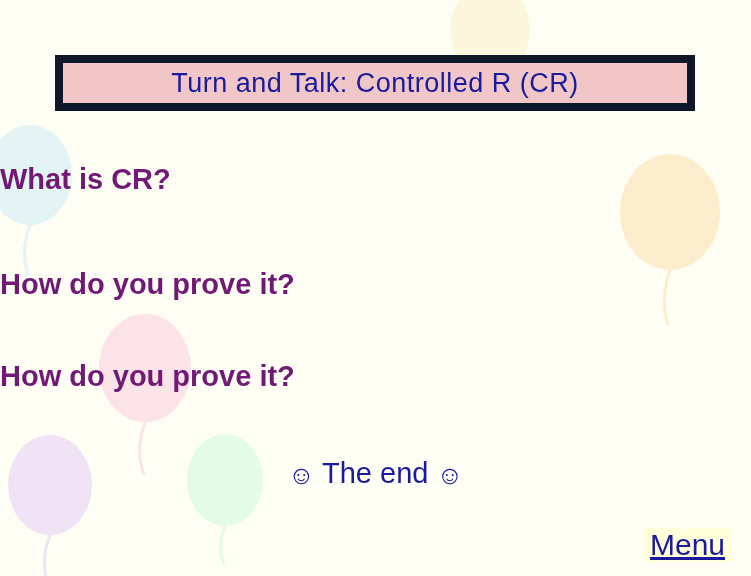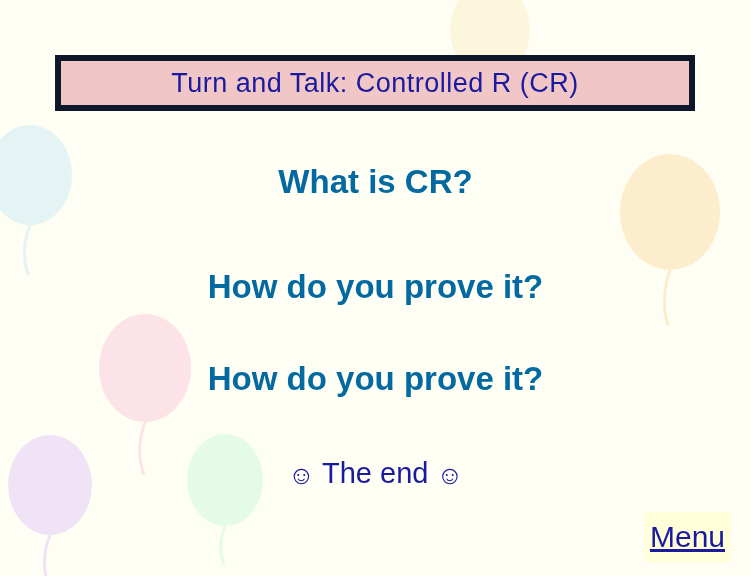--- a/index.html
+++ b/index.html
@@ -20,38 +20,37 @@
       position: absolute;
       opacity: 0.28;
     }
     .title-box {
       position: absolute;
       left: 55px;
       top: 55px;
       width: 640px;
       height: 56px;
       background: #f0c6c6;
-      border: 6px solid #0f172a;
+      border: 8px solid #0f172a;
       display: flex;
       align-items: center;
       justify-content: center;
     }
     .title-text {
       color: #1a1a9e;
       font-size: 27px;
       font-weight: normal;
       letter-spacing: 0.5px;
     }
     .question {
       position: absolute;
       width: 100%;
-      text-align: center;
-      color: #0369a1;
+      color: #701a75;
       font-weight: bold;
-      font-size: 33px;
+      font-size: 29px;
     }
     .q1 { top: 163px; }
     .q2 { top: 268px; }
     .q3 { top: 360px; }
     .end-line {
       position: absolute;
       top: 457px;
       width: 100%;
       text-align: center;
       color: #1a1a9e;
@@ -66,21 +65,21 @@
     }
     .menu-link {
       position: absolute;
       right: 20px;
       bottom: 14px;
       color: #1a1a9e;
       font-size: 30px;
       text-decoration: underline;
       cursor: pointer;
       background: rgba(255,255,200,0.6);
-      padding: 8px 6px;
+      padding: 0 6px;
     }
   </style>
 </head>
 <body>
 
 <div class="balloons">
   <svg class="balloon" style="left:-30px;top:120px" width="120" height="160" viewBox="0 0 120 160">
     <ellipse cx="60" cy="55" rx="42" ry="50" fill="#a0d8f0"></ellipse>
     <path d="M60 105 Q50 130 58 155" stroke="#a0d8f0" stroke-width="3" fill="none"></path>
   </svg>

